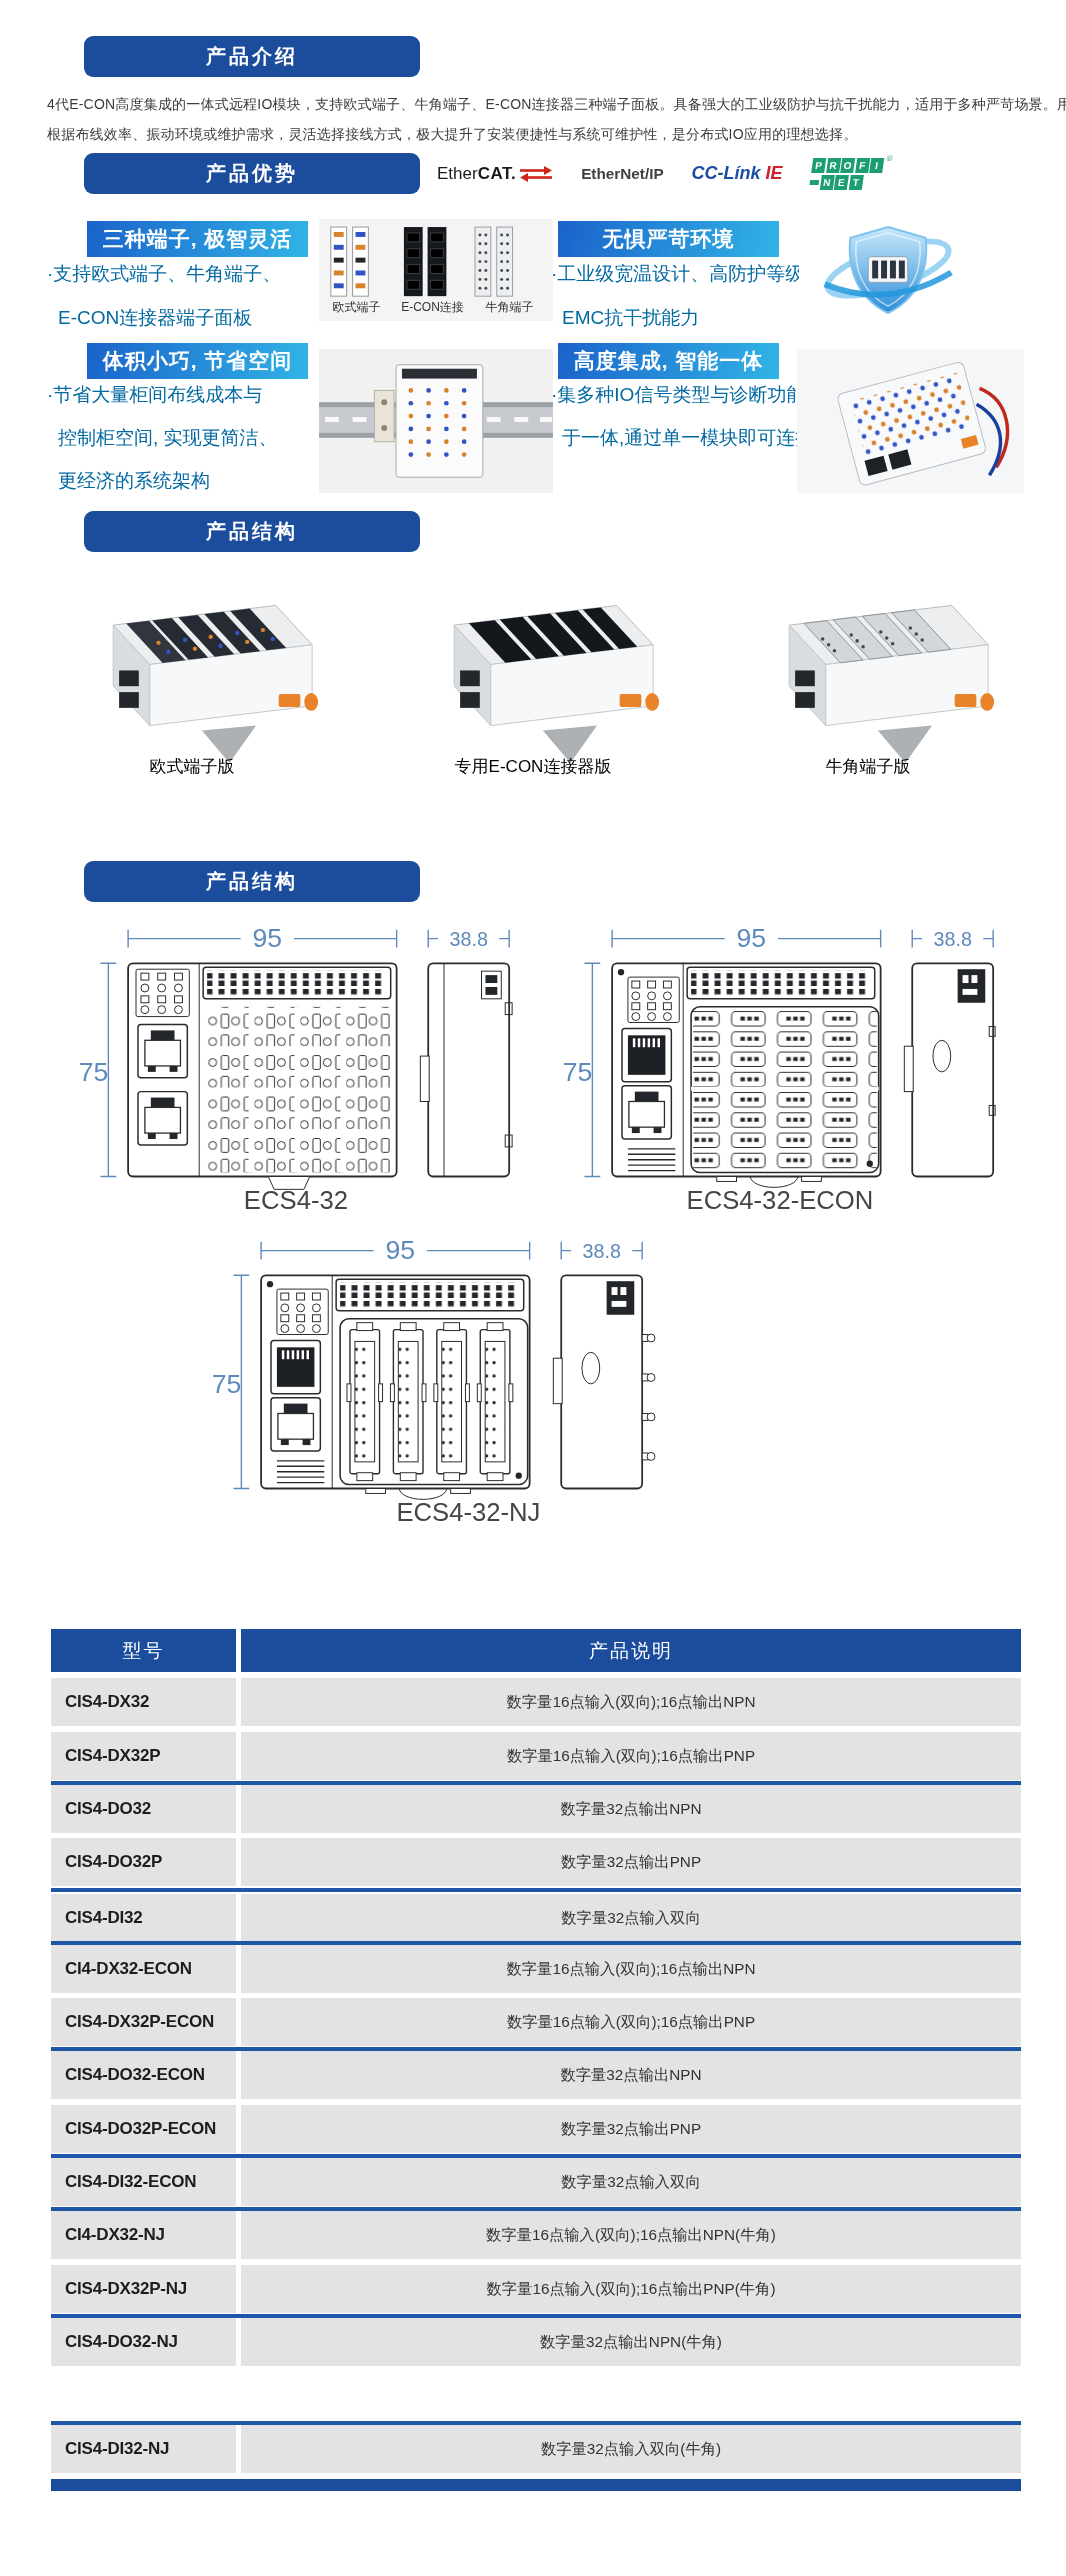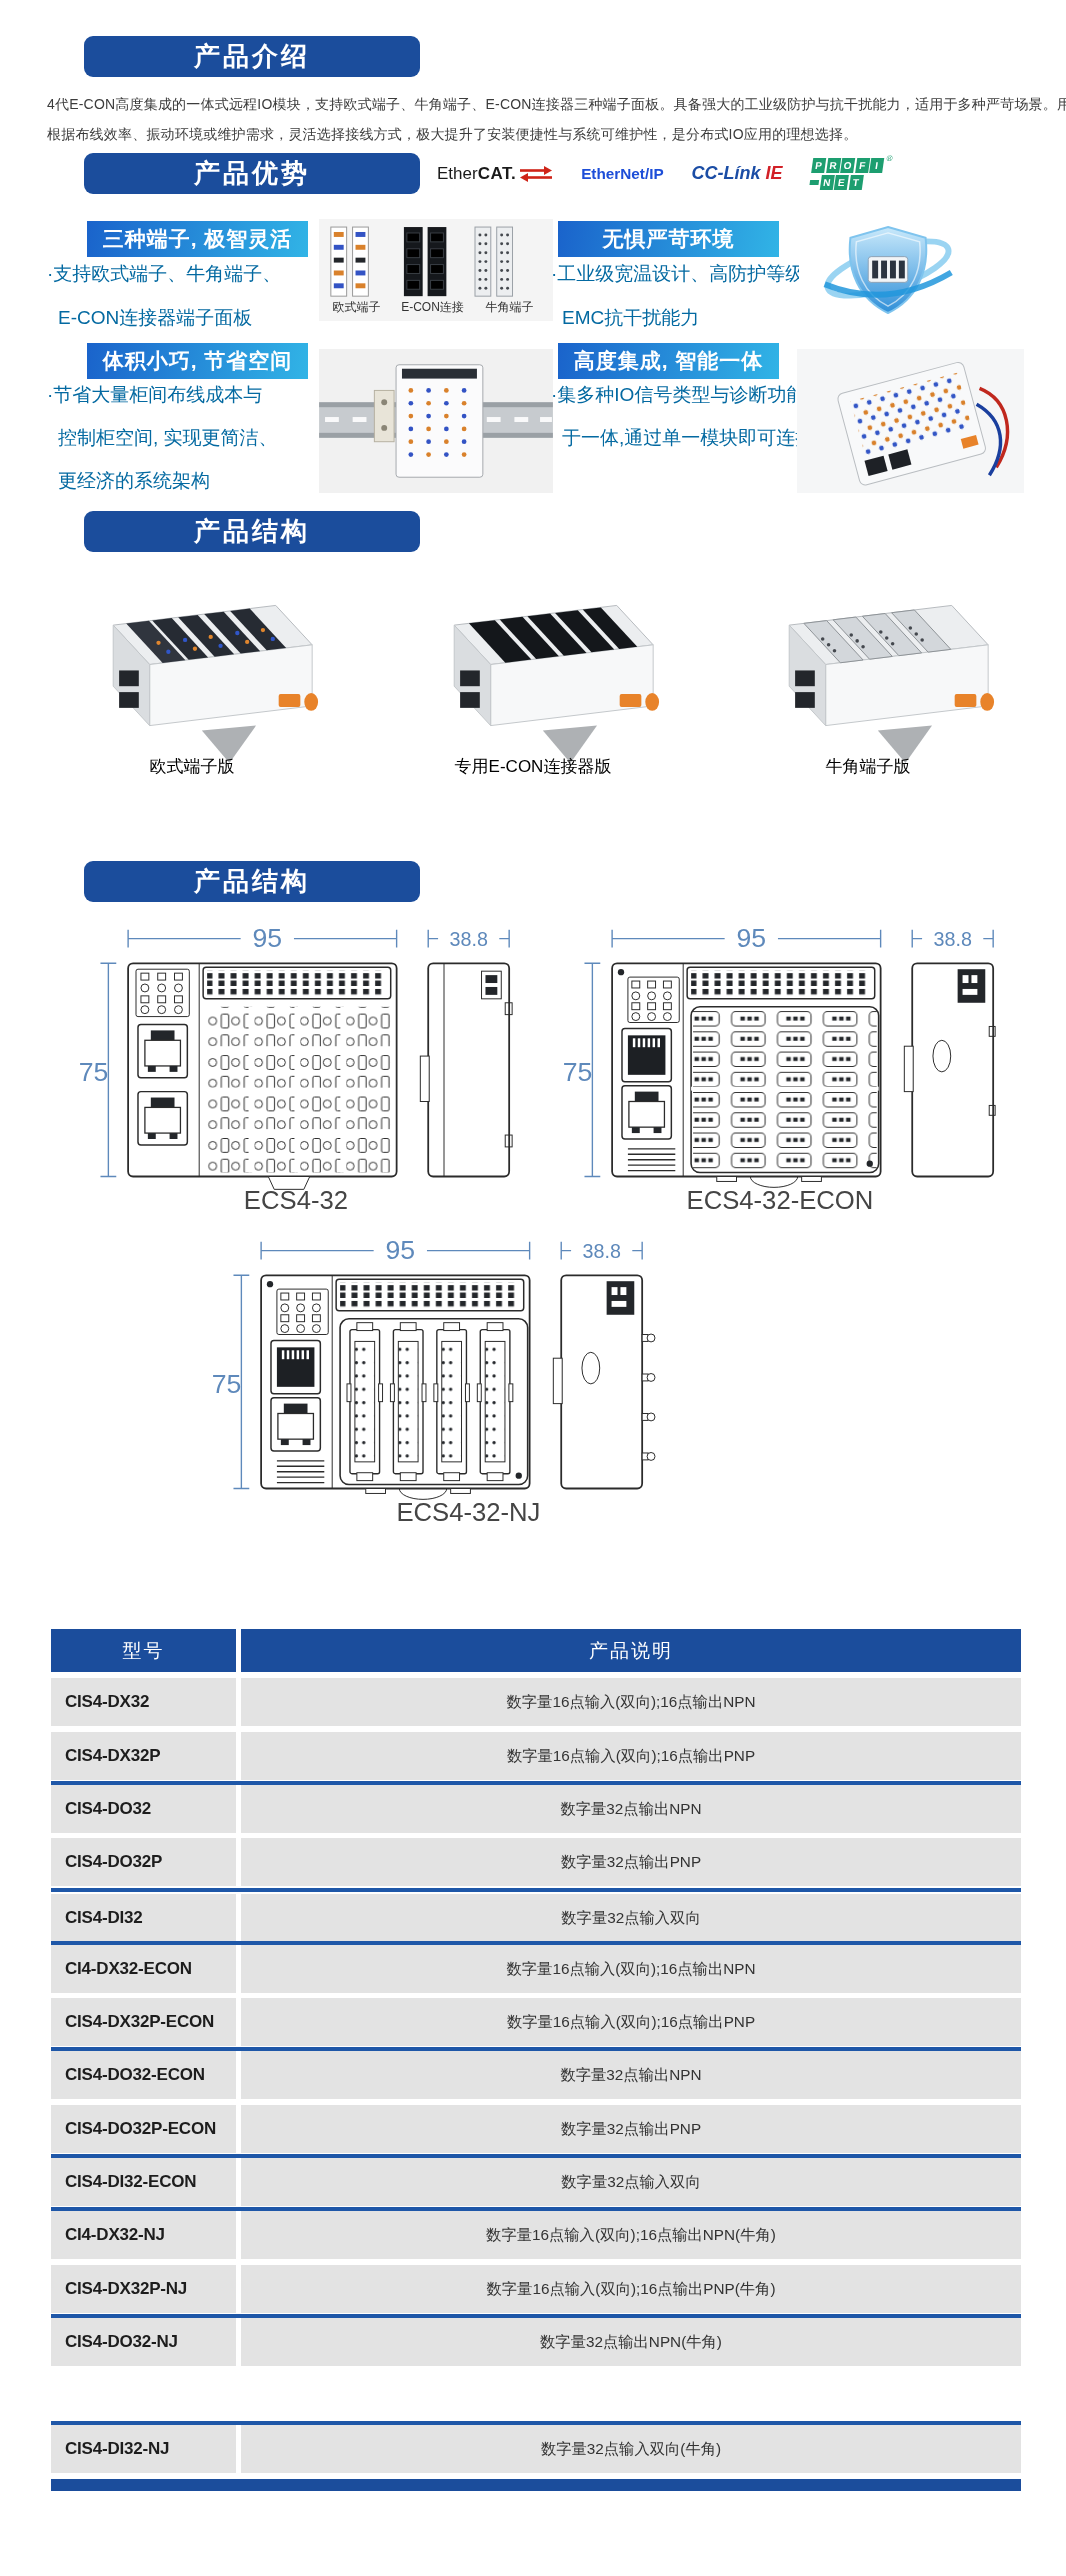--- a/index.html
+++ b/index.html
@@ -1,31 +1,31 @@
 <!DOCTYPE html>
 <html><head>
 <meta charset="utf-8">
 <style>
   html,body{margin:0;padding:0;background:#fff;}
   body{font-family:"Liberation Sans","DejaVu Sans",sans-serif;}
   .page{position:relative;width:1067px;height:2576px;background:#ffffff;overflow:hidden;}
   .abs{position:absolute;}
   
   .sec-h{position:absolute;left:84px;width:336px;height:41px;background:#1b4d9c;border-radius:9px;
-         color:#fff;font-size:26px;font-weight:bold;letter-spacing:3px;
+         color:#fff;font-size:20px;font-weight:bold;letter-spacing:3px;
          display:flex;align-items:center;justify-content:center;}
   
   .para{position:absolute;left:47px;top:89px;width:997px;}
   .pline{font-size:14px;line-height:30px;color:#3c3c3c;white-space:nowrap;letter-spacing:0.2px;}
   
   .logos{position:absolute;left:437px;top:154px;height:39px;display:flex;align-items:center;gap:28px;}
   .lg{display:flex;align-items:center;white-space:nowrap;}
   .lg-ethercat{font-size:17px;color:#1a1a1a;}
   .lg-ethercat b{font-weight:bold;letter-spacing:0.5px;}
-  .lg-ethernetip{font-size:15.3px;font-weight:bold;color:#1d4ed8;}
+  .lg-ethernetip{font-size:15.3px;font-weight:bold;color:#404040;}
   .lg-cclink{font-size:18px;font-style:italic;font-weight:bold;}
   .lg-cclink .cc{color:#1b4da5;}
   .lg-cclink .ie{color:#d22027;margin-left:5px;}
   .profinet{display:flex;flex-direction:column;gap:2px;transform:skewX(-8deg);}
   .pf-row{display:flex;gap:1.5px;align-items:flex-start;}
   .pf-tile{width:13px;height:15px;background:#1d9e70;color:#fff;font-size:10px;font-weight:bold;
            display:flex;align-items:center;justify-content:center;}
   .pf-dash{width:9px;height:5px;background:#1d9e70;margin-top:5px;}
   .pf-reg{font-size:8px;color:#1d9e70;margin-left:1px;transform:translateY(-4px);}
   

